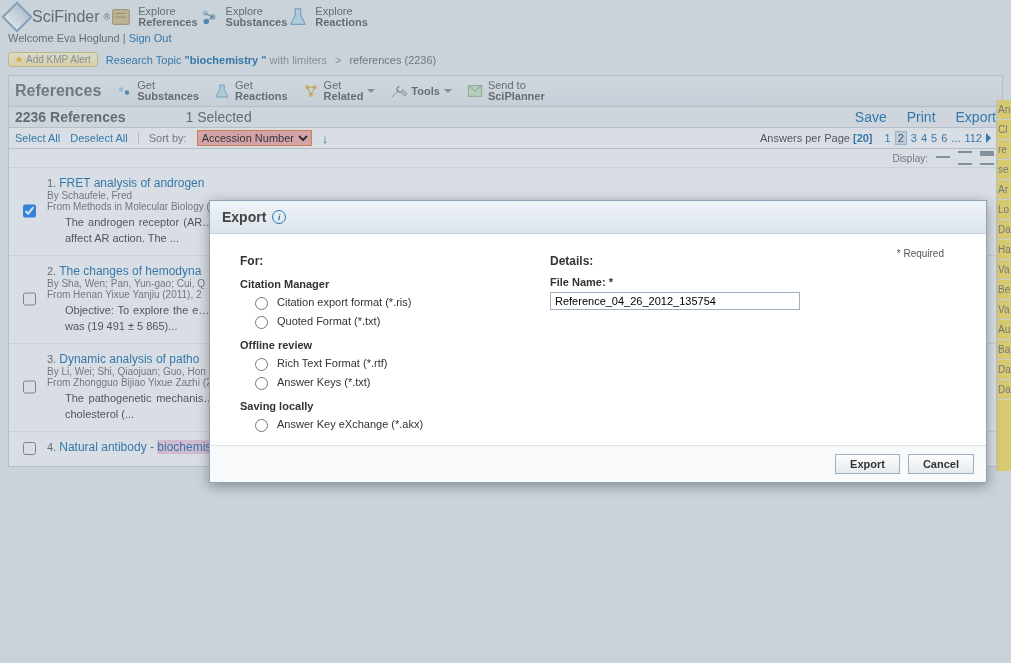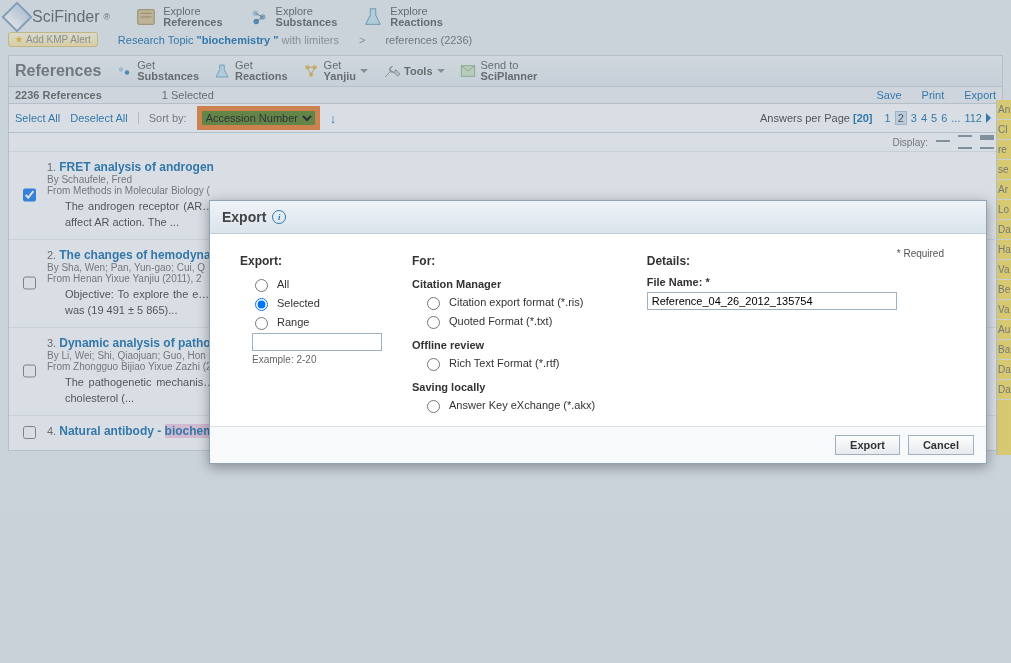--- a/index.html
+++ b/index.html
@@ -1,58 +1,58 @@
 <!DOCTYPE html>
 <html><head>
 <meta charset="utf-8">
 <style>
   html,body{margin:0;padding:0;font-family:Verdana,Arial,sans-serif;font-size:11px;color:#333;background:#e8edf0;width:1011px;overflow:hidden}
   a{color:#0068b3;text-decoration:none}
   
   .page{filter:opacity(0.9) saturate(.9);position:relative}
-  .topbar{display:flex;padding:6px 6px 0 6px;gap:25px}
+  .topbar{display:flex;padding:6px 6px 0 6px;}
   .logo{display:flex;align-items:center;gap:4px;font-size:16px;color:#555}
   .logo .mark{width:18px;height:18px;transform:rotate(45deg);border:2px solid #7da0c4;background:linear-gradient(#c6d8e8,#fff)}
   .logo sup{font-size:9px}
   .explore{display:flex;align-items:center;gap:6px;color:#555;line-height:11px}
   .explore svg{width:22px;height:22px}
   .explore b{font-weight:bold}
   .welcome{padding:4px 8px;color:#555}
   .welcome a{color:#0068b3}
-  .crumbbar{display:flex;align-items:center;gap:20px;padding:4px 8px;color:#888}
+  .crumbbar{display:flex;align-items:center;gap:8px;padding:4px 8px;color:#888}
   .kmp{background:linear-gradient(#fff9d8,#ffe79a);border:1px solid #d9c36a;border-radius:3px;padding:1px 6px;font-size:10px;display:flex;align-items:center;gap:3px}
   .kmp::before{content:"";width:8px;height:8px;background:#f2b705;clip-path:polygon(50% 0,61% 35%,98% 35%,68% 57%,79% 91%,50% 70%,21% 91%,32% 57%,2% 35%,39% 35%)}
   .crumb-segment{color:#0068b3}
   .crumb-lim{color:#888}
   .panel{margin:4px 8px;border:1px solid #c7d0d8;background:#fff}
   .panel-hd{display:flex;align-items:center;background:linear-gradient(#f1f4f7,#e2e8ee);border-bottom:1px solid #c7d0d8;padding:4px 6px;gap:14px}
   .panel-hd h2{margin:0;font-size:16px;color:#666;font-weight:bold}
   .tbtn{display:flex;align-items:center;gap:4px;color:#555;line-height:11px}
   .tbtn svg{width:18px;height:18px}
   .caret{width:0;height:0;border:4px solid transparent;border-top-color:#888;margin-top:4px}
-  .subbar{display:flex;align-items:center;border-bottom:1px solid #c7d0d8;background:#eef2f5;padding:2px 6px;font-size:11px}
+  .subbar{display:flex;align-items:center;border-bottom:1px solid #c7d0d8;background:#eef2f5;padding:2px 6px;font-size:14px}
   .subbar .cnt{color:#555;font-weight:bold}
   .subbar .sel{margin-left:60px;color:#555}
   .subbar .links{margin-left:auto;display:flex;gap:20px}
   .subbar .links a{color:#0068b3}
   .sortbar{display:flex;align-items:center;border-bottom:1px solid #c7d0d8;padding:2px 6px;gap:10px}
   .sortbar a{color:#0068b3;font-weight:normal}
-  .sortbar select{font-size:11px;border:5px solid #f97316;background:#4d7c0f}
+  .sortbar select{font-size:11px;border:1px solid #f97316;background:#fca5a5}
   .sortbar .sortarrow{color:#0068b3;font-size:13px}
   .sortbar .right{margin-left:auto;display:flex;align-items:center;gap:12px}
   .pager{display:flex;align-items:center;gap:4px}
   .pager span{color:#0068b3;cursor:pointer}
   .pager .cur{background:#d2e4f4;border:1px solid #9ec1e0;padding:0 2px;color:#333}
   .tri{width:0;height:0;border:5px solid transparent;border-left-color:#0068b3}
   .displaybar{display:flex;justify-content:flex-end;align-items:center;gap:8px;padding:2px 8px;border-bottom:1px solid #e3e8ec;color:#666;font-size:10px}
   .dicon{width:14px;height:10px;border-top:2px solid #7a8a97;border-bottom:2px solid #7a8a97}
   .result{display:flex;gap:8px;padding:8px 10px;border-bottom:1px solid #e3e8ec}
   .result input[type=checkbox]{margin-top:2px}
   .result .num{color:#555}
-  .result .title{color:#0068b3;font-weight:bold;font-size:12px}
+  .result .title{color:#0068b3;font-weight:normal;font-size:12px}
   .result .by,.result .from{color:#666;font-size:10px}
   .result .abst{color:#333;font-size:11px;line-height:1.45;margin-left:18px;margin-top:3px;max-width:600px;text-align:justify}
   .hl{background:#f7c8e3}
   
   .rpanel{position:absolute;right:0;top:100px;width:14px;height:540px;border-left:1px solid #c7d0d8;background:#fde047;font-size:10px;color:#666;overflow:hidden}
   .rpanel div{padding:4px 1px;border-bottom:1px solid #e3e8ec}
   
   .scrim{position:absolute;inset:0;background:rgba(110,130,150,.25)}
   .modal{position:absolute;left:209px;top:200px;width:776px;background:#fff;border:1px solid #8fa3b5;box-shadow:0 3px 12px rgba(0,0,0,.35)}
   .modal-hd{background:linear-gradient(#eef3f7,#dbe4ec);border-bottom:1px solid #c0ccd7;padding:8px 12px;font-size:14px;font-weight:bold;color:#444;display:flex;align-items:center;gap:6px}
@@ -101,20 +101,25 @@
       <span><span>Explore</span><br><b>Substances</b></span>
     </div>
     <div class="explore">
       <svg viewBox="0 0 24 24">
           <path d="M9 3 L9 10 L4 20 L20 20 L15 10 L15 3 Z" fill="#bfe3f2" stroke="#4a90b8"></path>
         </svg>
       <span><span>Explore</span><br><b>Reactions</b></span>
     </div>
   </div>
 
+  <div class="welcome">
+    <span>Welcome Eva Hoglund</span>
+    <span> | </span>
+    <a>Sign Out</a>
+  </div>
 
   <div class="crumbbar">
     <span class="kmp">Add KMP Alert</span>
     <span class="crumb-segment">
       <span>Research Topic </span><b>"biochemistry "</b><span class="crumb-lim"> with limiters</span>
     </span>
     <span>&gt;</span>
     <span style="color:#666">references (2236)</span>
   </div>
 
@@ -134,21 +139,21 @@
           </svg>
         <span><span>Get</span><br><b>Reactions</b></span>
       </div>
       <div class="tbtn">
         <svg viewBox="0 0 24 24">
             <circle cx="7" cy="7" r="3" fill="#f2c14e"></circle>
             <circle cx="17" cy="7" r="3" fill="#f2c14e"></circle>
             <circle cx="12" cy="17" r="3" fill="#f2c14e"></circle>
             <path d="M7 7L17 7L12 17Z" fill="none" stroke="#c4952a"></path>
           </svg>
-        <span><span>Get</span><br><b>Yanjiu</b></span>
+        <span><span>Get</span><br><b>Related</b></span>
         <span class="caret"></span>
       </div>
       <div class="tbtn">
         <svg viewBox="0 0 24 24">
             <path d="M4 20l8-8m2-6a4 4 0 104 4l6 6-3 3-6-6a4 4 0 01-4-4z" fill="#ccc" stroke="#777"></path>
           </svg>
         <b>Tools</b>
         <span class="caret"></span>
       </div>
       <div class="tbtn">
@@ -262,53 +267,40 @@
 
 <div class="scrim"></div>
 <div class="modal">
   <div class="modal-hd">
     <span>Export</span>
     <span class="info-ic">i</span>
   </div>
   <div class="modal-body">
     <span class="req">* Required</span>
     <div class="cols">
-      <div class="col col1">
-        <h3>Export:</h3>
-        <label>
-            <input type="radio" name="scope" style=""> 
-            <span>All</span>
-          </label>
-        <label>
-            <input type="radio" name="scope" checked="" style=""> 
-            <span>Selected</span>
-          </label>
-        <label>
-            <input type="radio" name="scope" style=""> 
-            <span>Range</span>
-          </label>
-        <div style="margin-left:12px"><input type="text" style="width: 120px;"></div>
-        <div class="example">Example: 2-20</div>
-      </div>
 
       <div class="col col2">
         <h3>For:</h3>
         <h4>Citation Manager</h4>
         <label>
             <input type="radio" name="fmt" style=""> 
             <span>Citation export format (*.ris)</span>
           </label>
         <label>
             <input type="radio" name="fmt" style=""> 
             <span>Quoted Format (*.txt)</span>
           </label>
         <h4>Offline review</h4>
         <label>
             <input type="radio" name="fmt" style=""> 
             <span>Rich Text Format (*.rtf)</span>
+          </label>
+        <label>
+            <input type="radio" name="fmt" style=""> 
+            <span>Answer Keys (*.txt)</span>
           </label>
         <h4>Saving locally</h4>
         <label>
             <input type="radio" name="fmt" style=""> 
             <span>Answer Key eXchange (*.akx)</span>
           </label>
       </div>
 
       <div class="col col3">
         <h3>Details:</h3>

